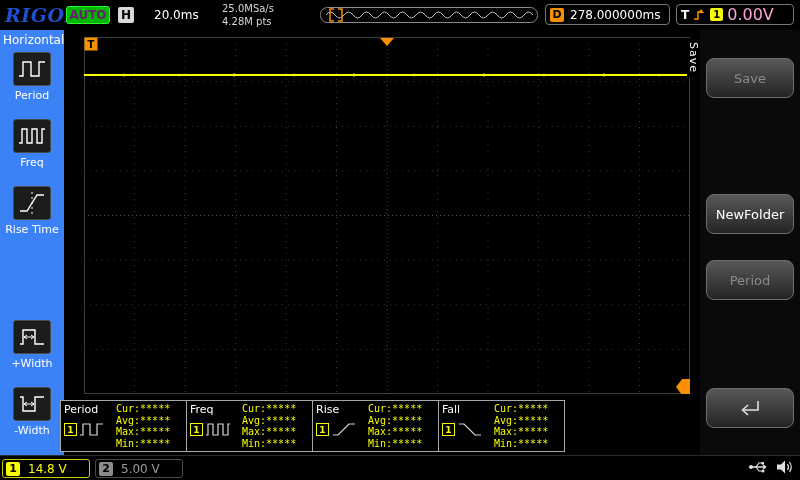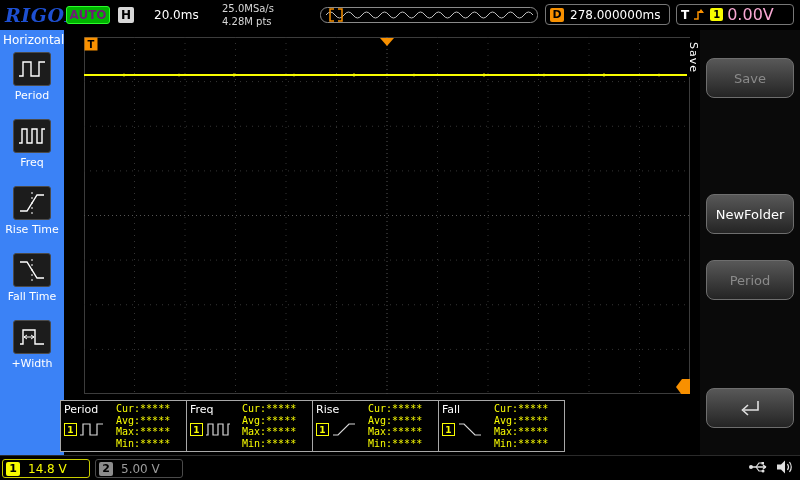--- a/index.html
+++ b/index.html
@@ -142,40 +142,40 @@
     <div class="side-item" style="top:156px">
       <span class="side-icon">
         <svg width="30" height="26" viewBox="0 0 30 26">
           <path d="M15 2 V24" stroke="#fff" stroke-width="1" stroke-dasharray="2 3"></path>
           <path d="M3 21 h7 L20 5 h7" fill="none" stroke="#fff" stroke-width="1.4"></path>
         </svg>
       </span>
       <span class="side-label">Rise Time</span>
     </div>
 
-    <div class="side-item" style="top:223px">
-      <span class="side-icon">
-        <svg width="30" height="26" viewBox="0 0 30 26">
-          <path d="M15 2 V24" stroke="#fff" stroke-width="1" stroke-dasharray="2 3"></path>
-          <path d="M3 5 h7 L20 21 h7" fill="none" stroke="#fff" stroke-width="1.4"></path>
-        </svg>
-      </span>
-      <span class="side-label">Fall Time</span>
-    </div>
 
     <div class="side-item" style="top:290px">
       <span class="side-icon">
         <svg width="30" height="26" viewBox="0 0 30 26">
           <path d="M3 20 h3 V6 h12 V20 h9" fill="none" stroke="#fff" stroke-width="1.4"></path>
           <path d="M7 13 h10 M7 13 l3 -2 M7 13 l3 2 M17 13 l-3 -2 M17 13 l-3 2" stroke="#fff" stroke-width="1"></path>
         </svg>
       </span>
       <span class="side-label">+Width</span>
     </div>
 
+    <div class="side-item" style="top:357px">
+      <span class="side-icon">
+        <svg width="30" height="26" viewBox="0 0 30 26">
+          <path d="M3 6 h3 V20 h12 V6 h9" fill="none" stroke="#fff" stroke-width="1.4"></path>
+          <path d="M7 13 h10 M7 13 l3 -2 M7 13 l3 2 M17 13 l-3 -2 M17 13 l-3 2" stroke="#fff" stroke-width="1"></path>
+        </svg>
+      </span>
+      <span class="side-label">-Width</span>
+    </div>
   </div>
 
   <div class="grat">
     <svg width="606" height="357" viewBox="0 0 606 357">
       <rect x="0.5" y="0.5" width="605" height="356" fill="none" stroke="#3c3c3c"></rect>
       <g stroke="#353535" stroke-width="1" stroke-dasharray="1 5">
         <path d="M50.5 0 V357 M101 0 V357 M151.5 0 V357 M202 0 V357 M252.5 0 V357 M353.5 0 V357 M404 0 V357 M454.5 0 V357 M505 0 V357 M555.5 0 V357"></path>
         <path d="M0 44.6 H606 M0 89.25 H606 M0 133.9 H606 M0 223.1 H606 M0 267.75 H606 M0 312.4 H606"></path>
       </g>
       <g stroke="#555" stroke-width="1" stroke-dasharray="1 3">

